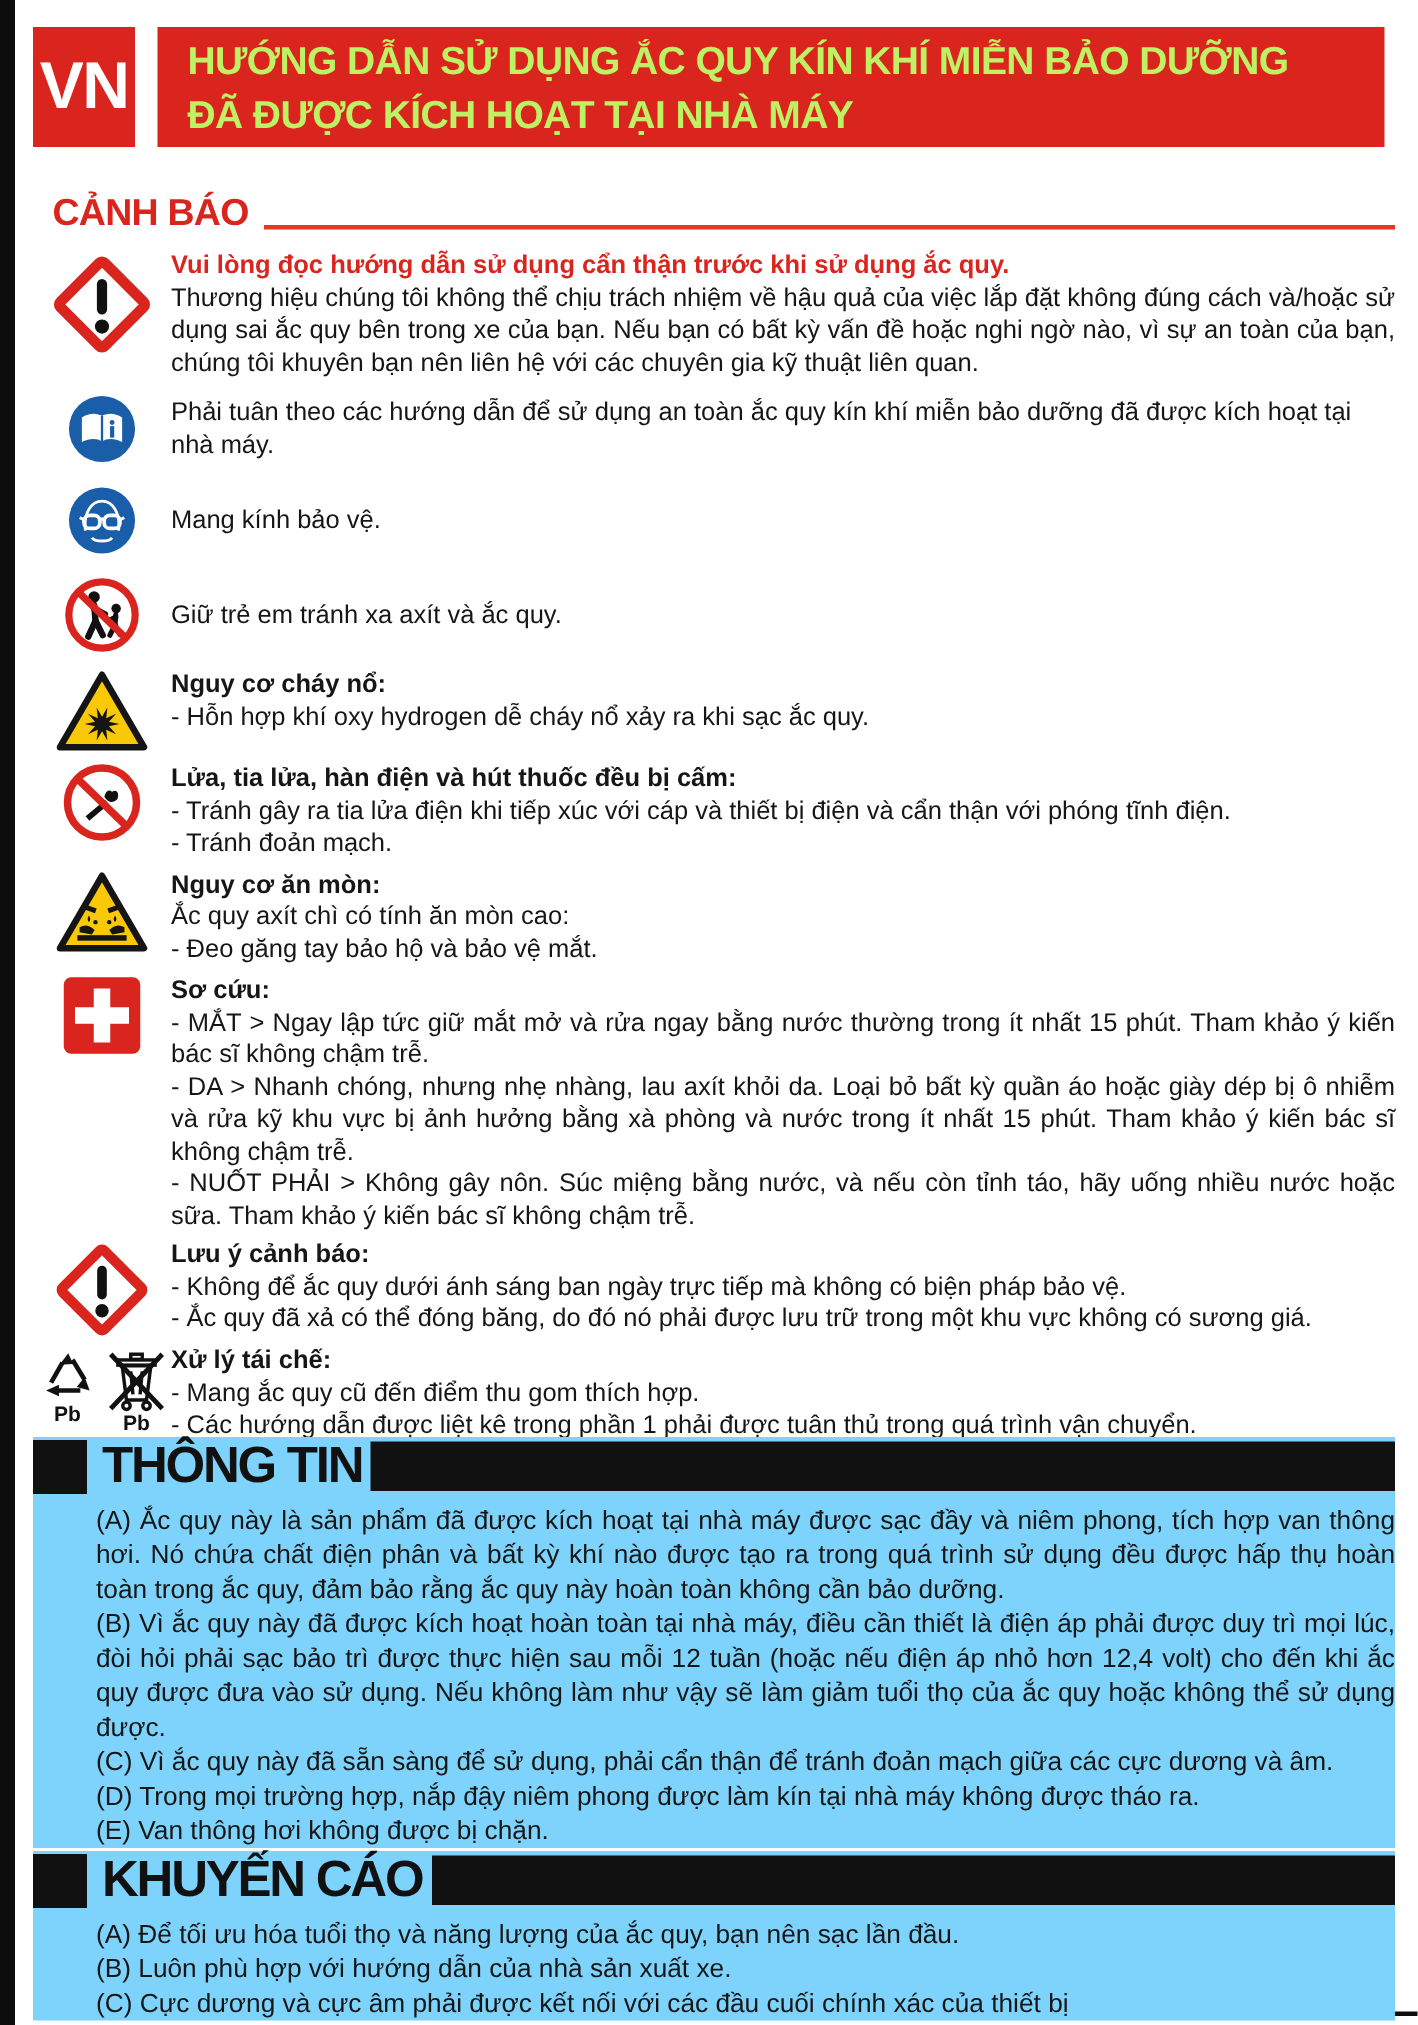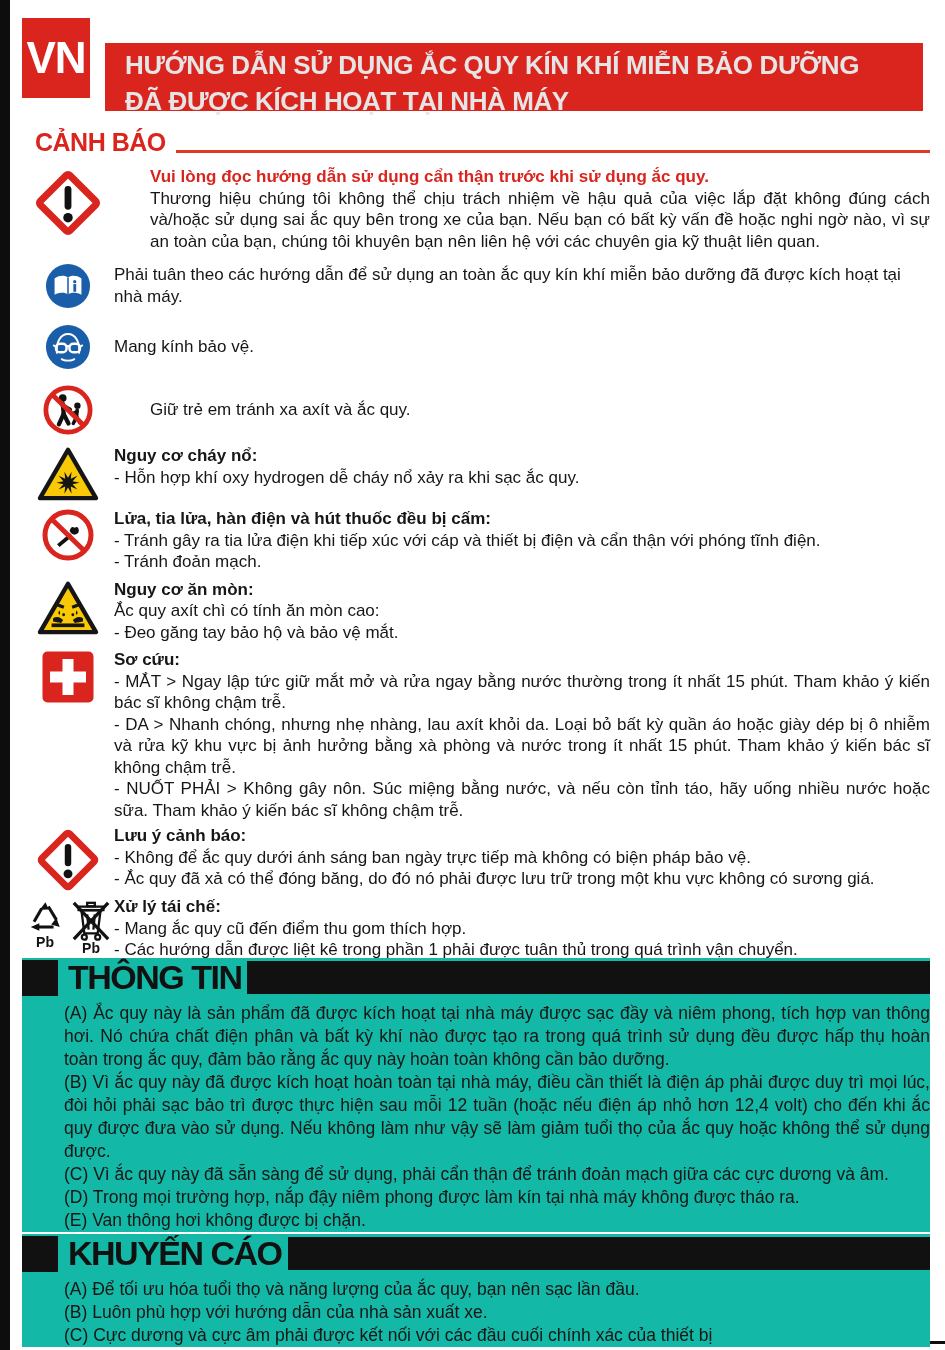--- a/index.html
+++ b/index.html
@@ -12,48 +12,48 @@
   .bottom-edge{position:absolute;left:56px;right:0;bottom:6px;height:3px;background:#0d0d0d;}
 
   
   .doc-header{position:absolute;top:18px;left:22px;right:22px;display:flex;gap:15px;}
   .vn-badge{
     width:68px;height:80px;background:#D9251E;color:#fff;flex:none;
     display:flex;align-items:center;justify-content:center;
     font-size:44px;font-weight:bold;letter-spacing:-1px;
   }
   .title-bar{
-    flex:1;background:#D9251E;color:#e5e5e5;height:68px;
+    flex:1;background:#D9251E;color:#bef264;height:80px;
     padding:4px 10px 0 20px;box-sizing:border-box;
-    font-weight:bold;font-size:26px;line-height:36px;letter-spacing:-0.4px;margin-top:25px;
+    font-weight:bold;font-size:26px;line-height:36px;letter-spacing:-0.4px;
   }
 
   
   .warn-heading{position:absolute;top:128px;left:22px;right:15px;display:flex;align-items:flex-end;margin-left:13px;}
   .warn-heading .lbl{color:#D9251E;font-weight:bold;font-size:25px;letter-spacing:-0.5px;white-space:nowrap;}
   .warn-heading .rule{flex:1;border-bottom:3px solid #E03A26;margin:0 0 4px 10px;}
 
   
   .warn-list{position:absolute;top:166px;left:22px;right:15px;}
   .warn-item{display:flex;margin-bottom:8px;}
   .warn-item.center{align-items:center;}
   .icon-col{width:92px;flex:none;display:flex;justify-content:center;align-items:flex-start;padding-top:1px;}
   .text-col{flex:1;font-size:17px;line-height:21.5px;}
   .w-lead{color:#D9251E;font-weight:bold;}
   .w-title{font-weight:bold;}
   .w-body{text-align:justify;}
-  .mb10{margin-bottom:10px;gap:36px;} .mb14{margin-bottom:14px;}
+  .mb10{margin-bottom:10px;} .mb14{margin-bottom:14px;}
   .mb6{margin-bottom:6px;} .mb4{margin-bottom:4px;} .mb2{margin-bottom:2px;}
 
   .pb-pair{display:flex;gap:4px;align-items:flex-start;}
   .pb-unit{display:flex;flex-direction:column;align-items:center;}
   .pb{font-weight:bold;font-size:14px;line-height:15px;color:#111;margin-top:-2px;}
 
   
-  .section-block{position:absolute;left:22px;right:15px;background:#14b8a6;}
+  .section-block{position:absolute;left:22px;right:15px;background:#7dd3fc;}
   .sec-head{display:flex;align-items:center;}
   .sec-square{width:36px;height:36px;background:#111;flex:none;}
   .sec-label{font-size:34px;font-weight:bold;letter-spacing:-1.5px;color:#111;white-space:nowrap;margin:0 6px 0 10px;}
   .sec-bar{flex:1;height:33px;background:#111;}
   .sec-body{margin-top:5px;font-size:17.5px;line-height:23px;margin-left:42px;}
   .sec-body p{margin:0;text-align:justify;}
   .advice-body p{text-align:left;}
 </style>
 </head>
 <body>

